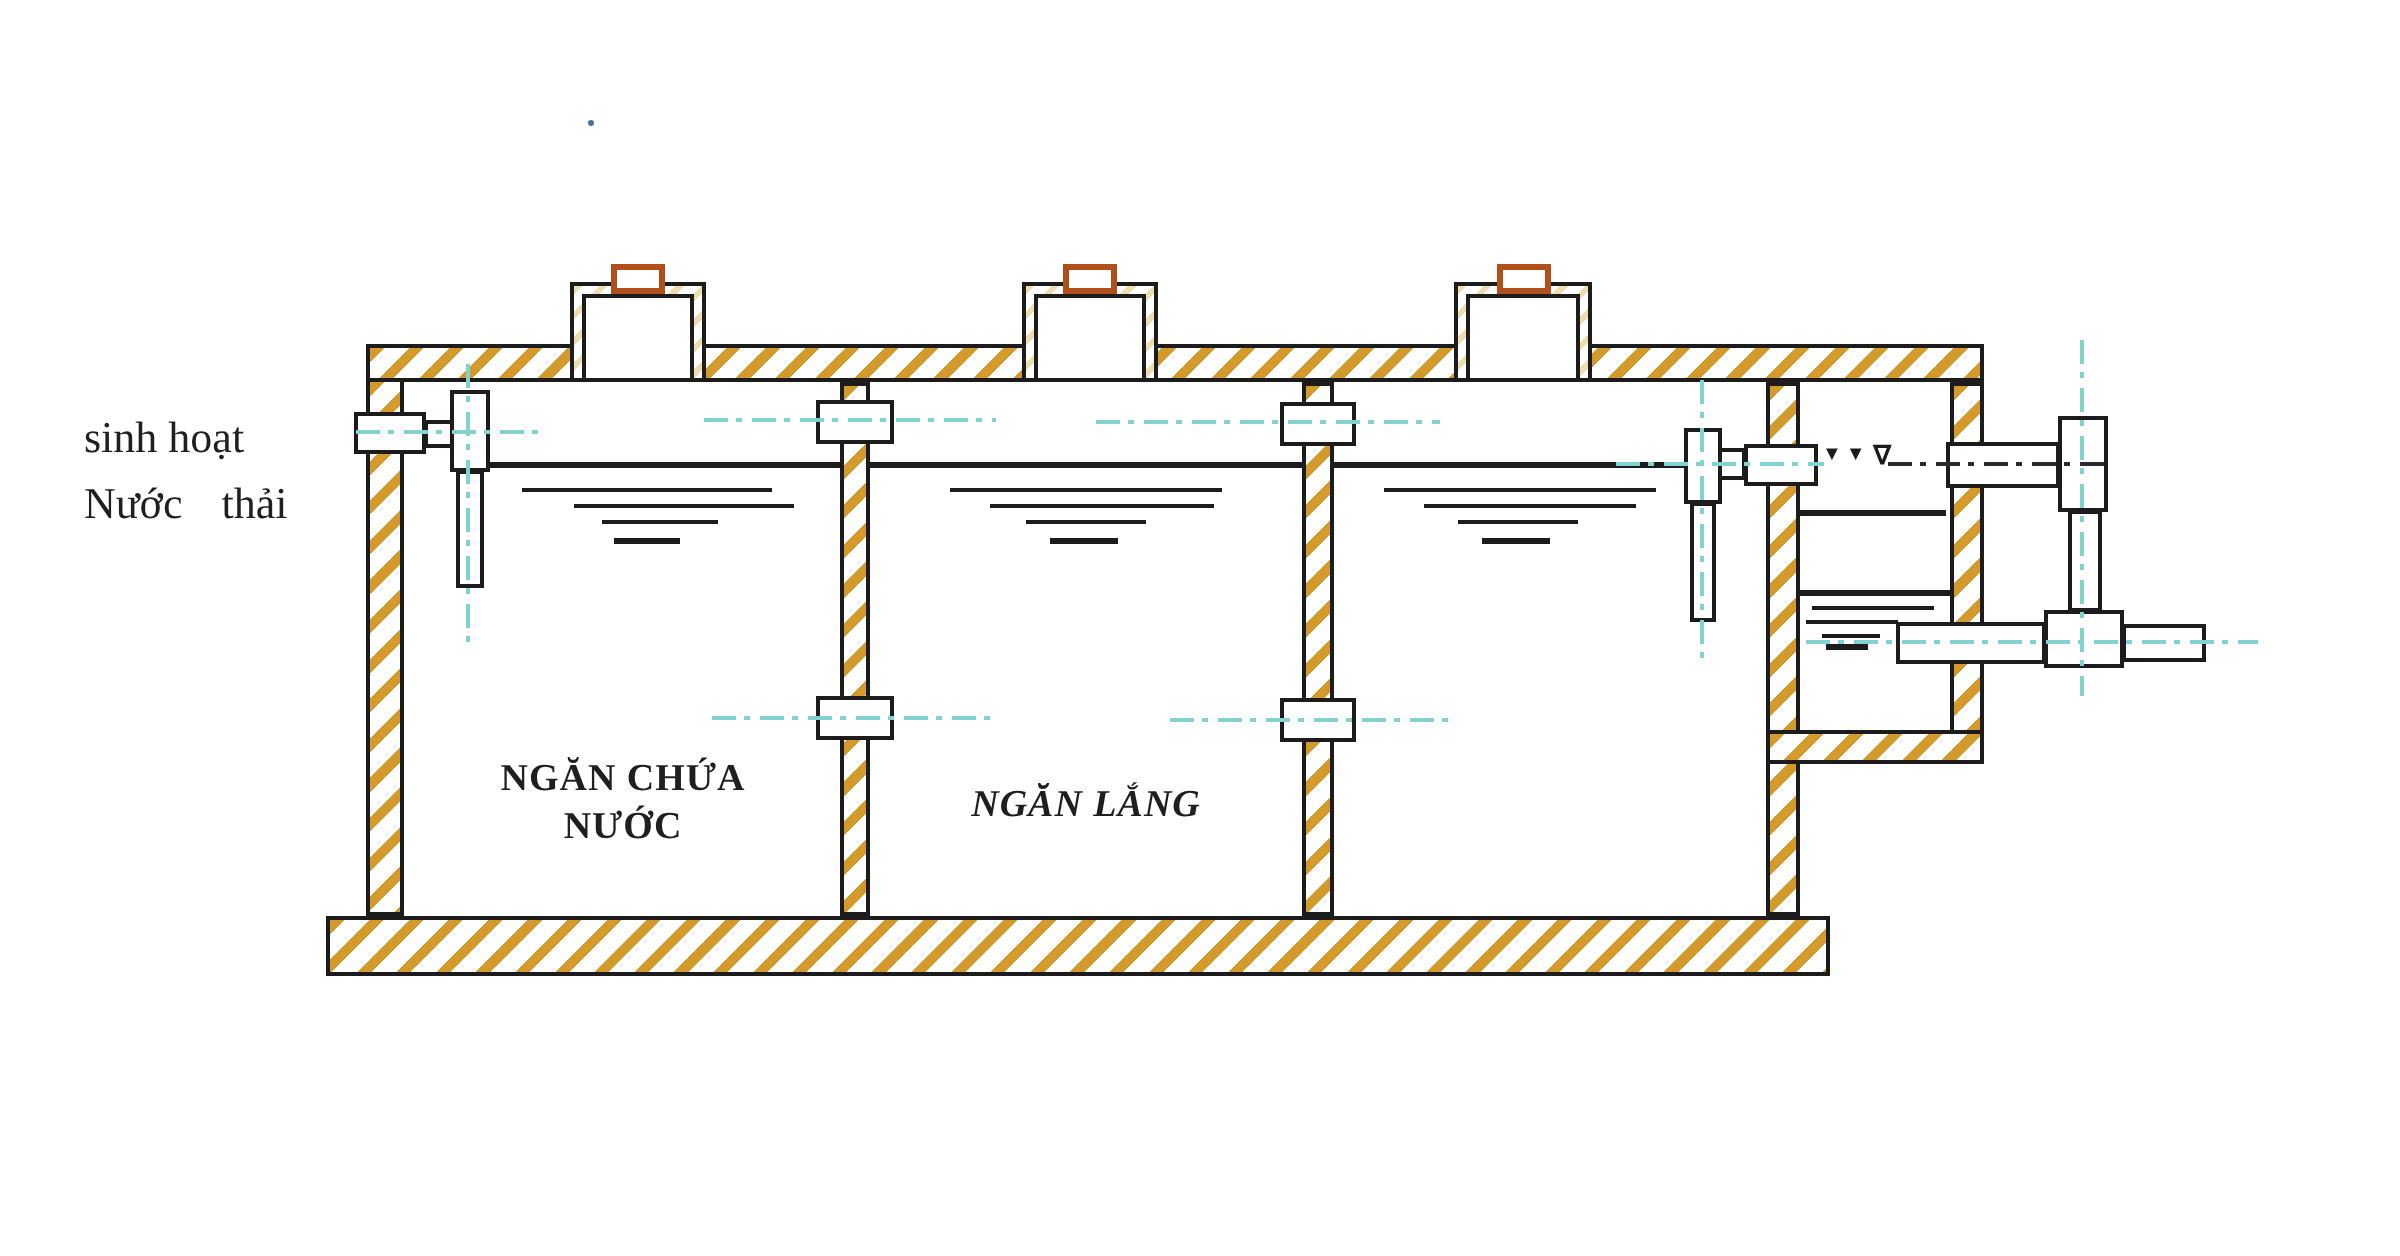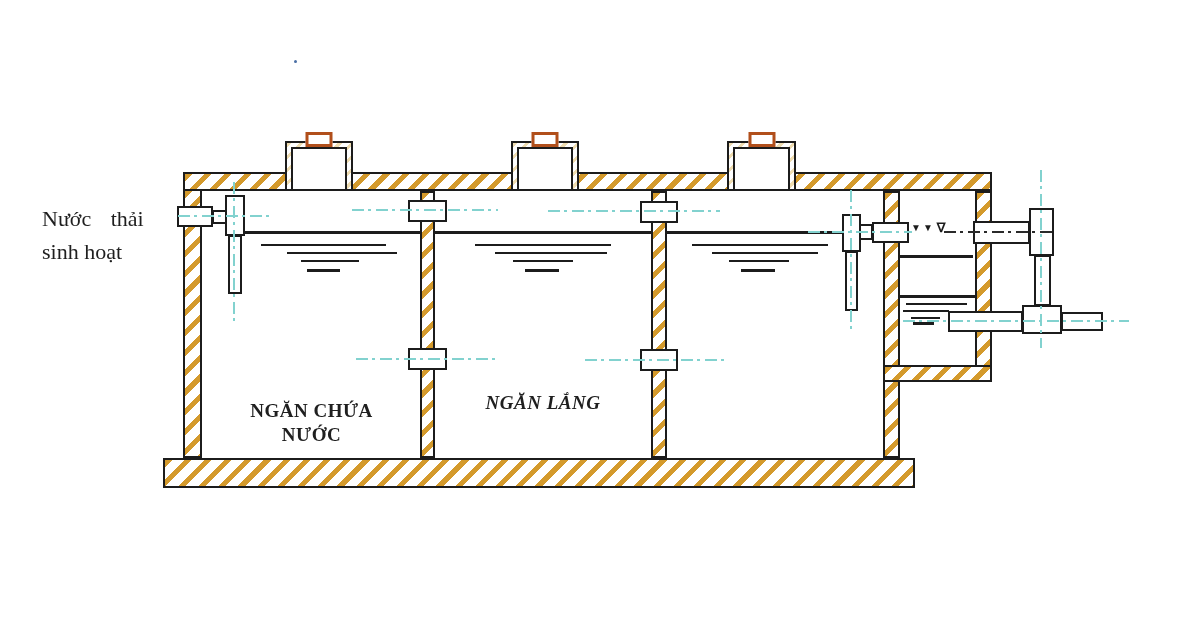--- a/index.html
+++ b/index.html
@@ -124,22 +124,22 @@
   <div class="clh" style="left:903px;top:320px;width:226px;"></div>
 
   <div class="marks" style="left:911px;top:221px;">
     <span class="tri">▼▼</span>
     <span class="nab">∇</span>
   </div>
 
   <div class="speck" style="left:294px;top:60px;"></div>
 
   <div class="lbl" style="left:42px;top:202px;font-size:22px;line-height:33px;">
+    <div>sinh hoạt</div>
     <div style="word-spacing:14px;">Nước thải</div>
-    <div>sinh hoạt</div>
   </div>
-  <div class="lbl bold center" style="left:234px;top:378px;width:155px;font-size:19px;line-height:24px;margin-top:21px;">
+  <div class="lbl bold center" style="left:234px;top:378px;width:155px;font-size:19px;line-height:24px;">
     <div>NGĂN CHỨA</div>
     <div>NƯỚC</div>
   </div>
   <div class="lbl bold center" style="left:468px;top:392px;width:150px;font-size:19px;font-style:italic;">NGĂN LẮNG</div>
 
 </div>
 
 </body></html>

